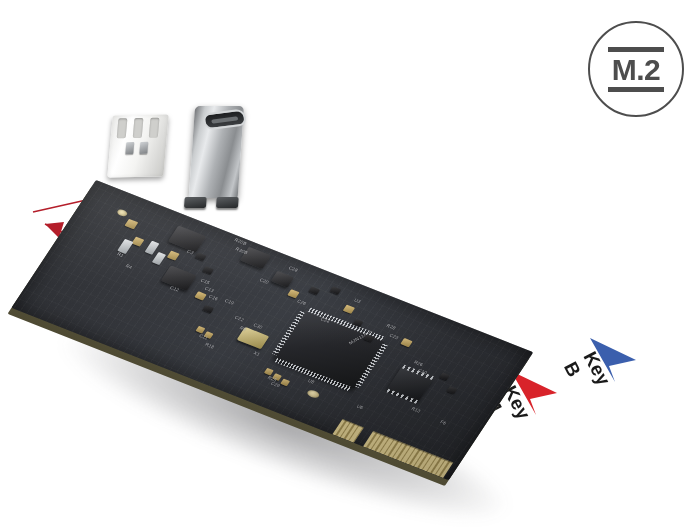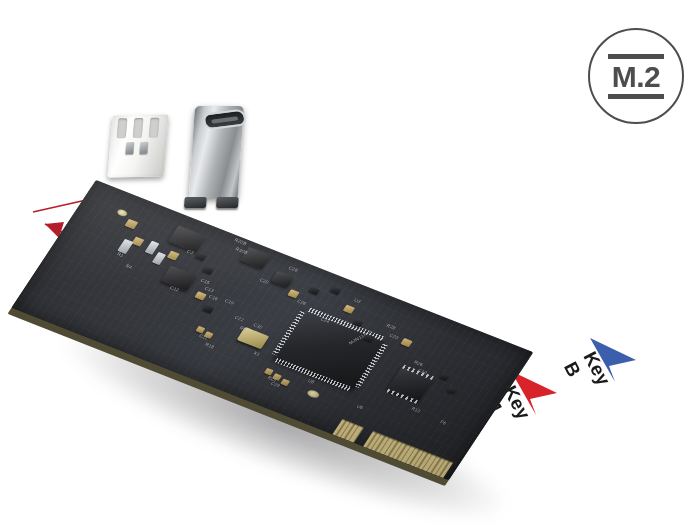--- a/index.html
+++ b/index.html
@@ -8,21 +8,21 @@
     width:700px;height:530px;
     background:#ffffff;
     font-family:"Liberation Sans", sans-serif;
     overflow:hidden;
     position:relative;
   }
   #stage{position:absolute;inset:0;width:700px;height:530px;}
 
   
   .badge{
-    position:absolute;left:588px;top:28px;width:96px;height:96px;
+    position:absolute;left:588px;top:21px;width:96px;height:96px;
     border:2.5px solid #4d4d4d;border-radius:50%;
     box-sizing:border-box;
     display:flex;flex-direction:column;align-items:center;justify-content:center;
     background:#fff;
   }
   .badge .bar{width:56px;height:5px;background:#4d4d4d;}
   .badge .bar.top{margin-bottom:3px;}
   .badge .bar.bot{margin-top:2px;}
   .badge .txt{
     font-size:30px;font-weight:bold;color:#4d4d4d;

